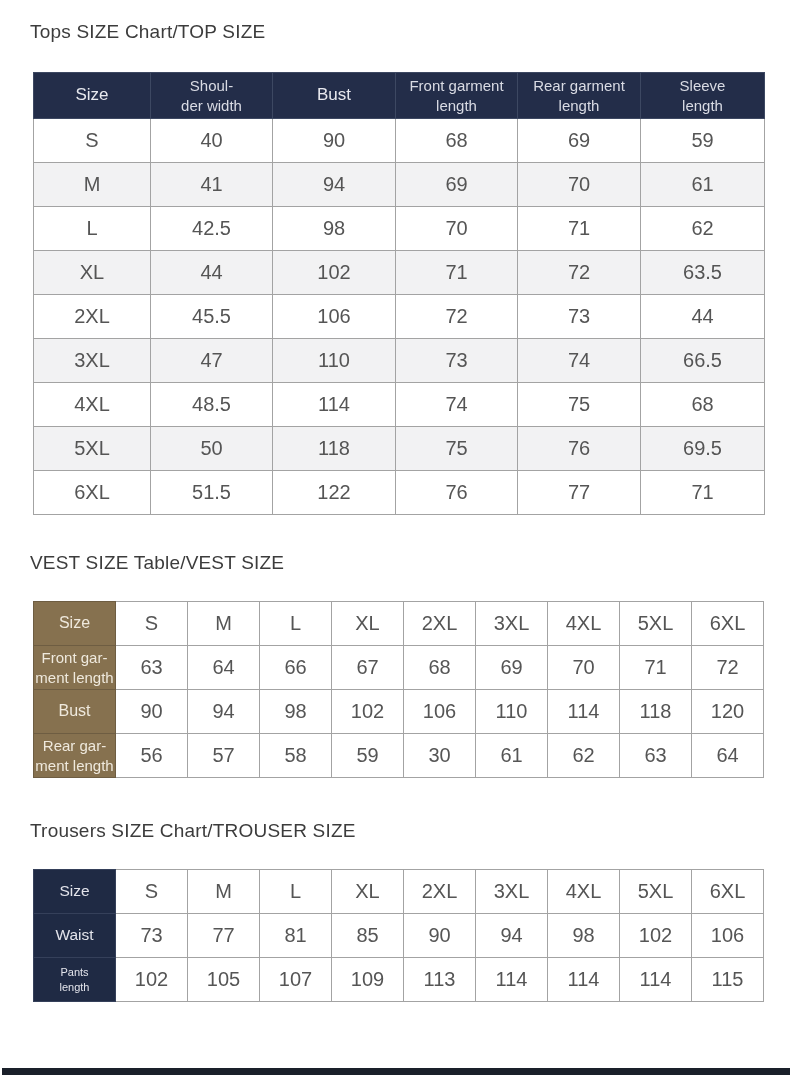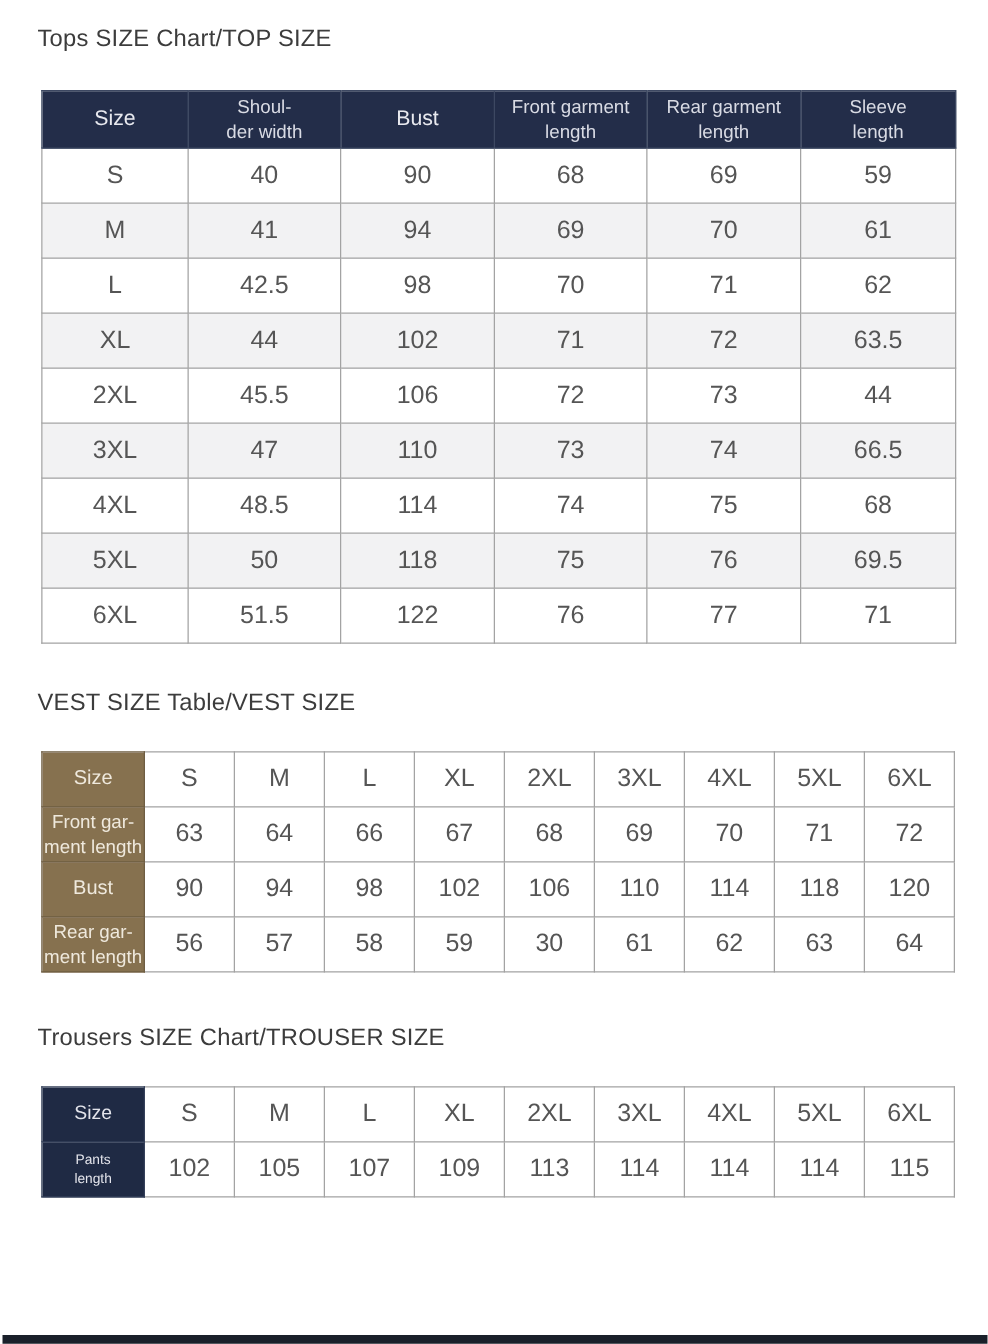--- a/index.html
+++ b/index.html
@@ -259,20 +259,32 @@
       <td>M</td>
       <td>L</td>
       <td>XL</td>
       <td>2XL</td>
       <td>3XL</td>
       <td>4XL</td>
       <td>5XL</td>
       <td>6XL</td>
     </tr>
     <tr>
+      <th class="lbl big"><span class="wrap">Waist</span></th>
+      <td>73</td>
+      <td>77</td>
+      <td>81</td>
+      <td>85</td>
+      <td>90</td>
+      <td>94</td>
+      <td>98</td>
+      <td>102</td>
+      <td>106</td>
+    </tr>
+    <tr>
       <th class="lbl small"><span class="wrap">Pants
 length</span></th>
       <td>102</td>
       <td>105</td>
       <td>107</td>
       <td>109</td>
       <td>113</td>
       <td>114</td>
       <td>114</td>
       <td>114</td>

